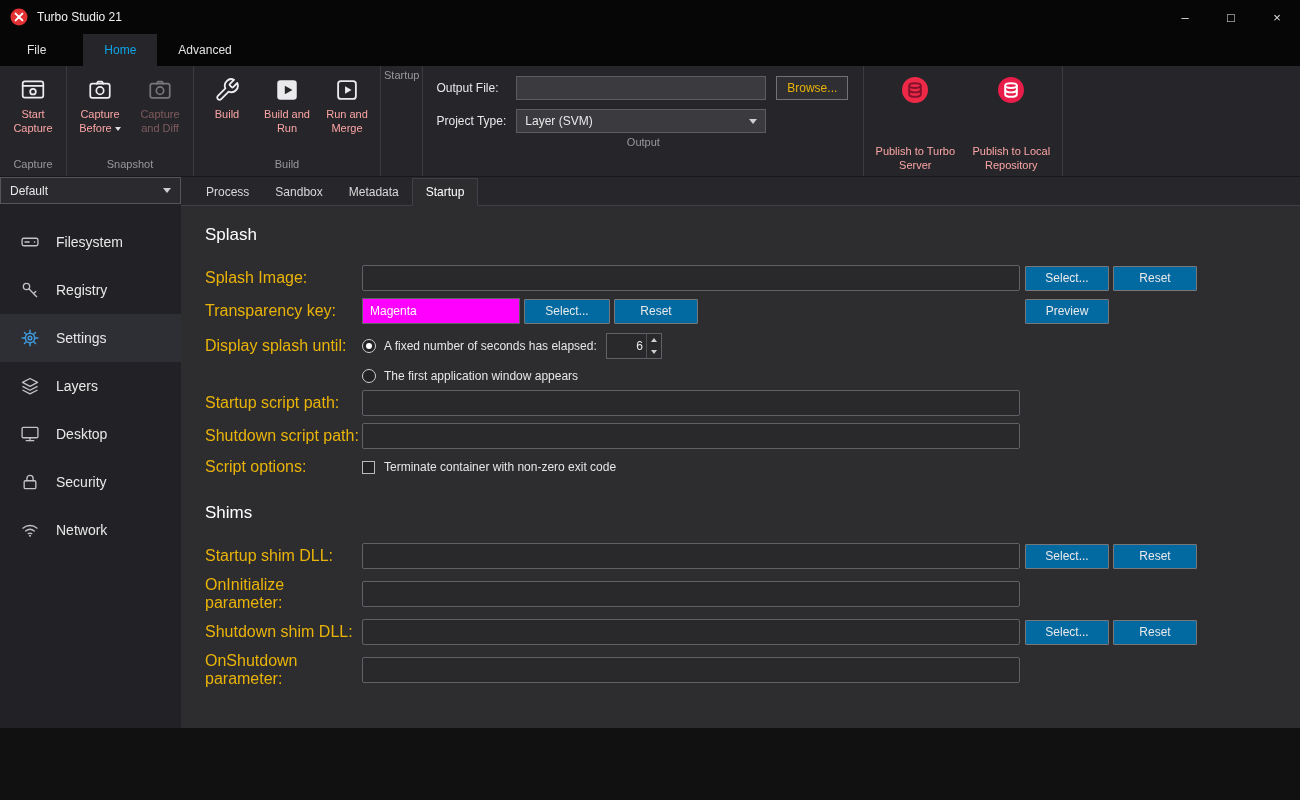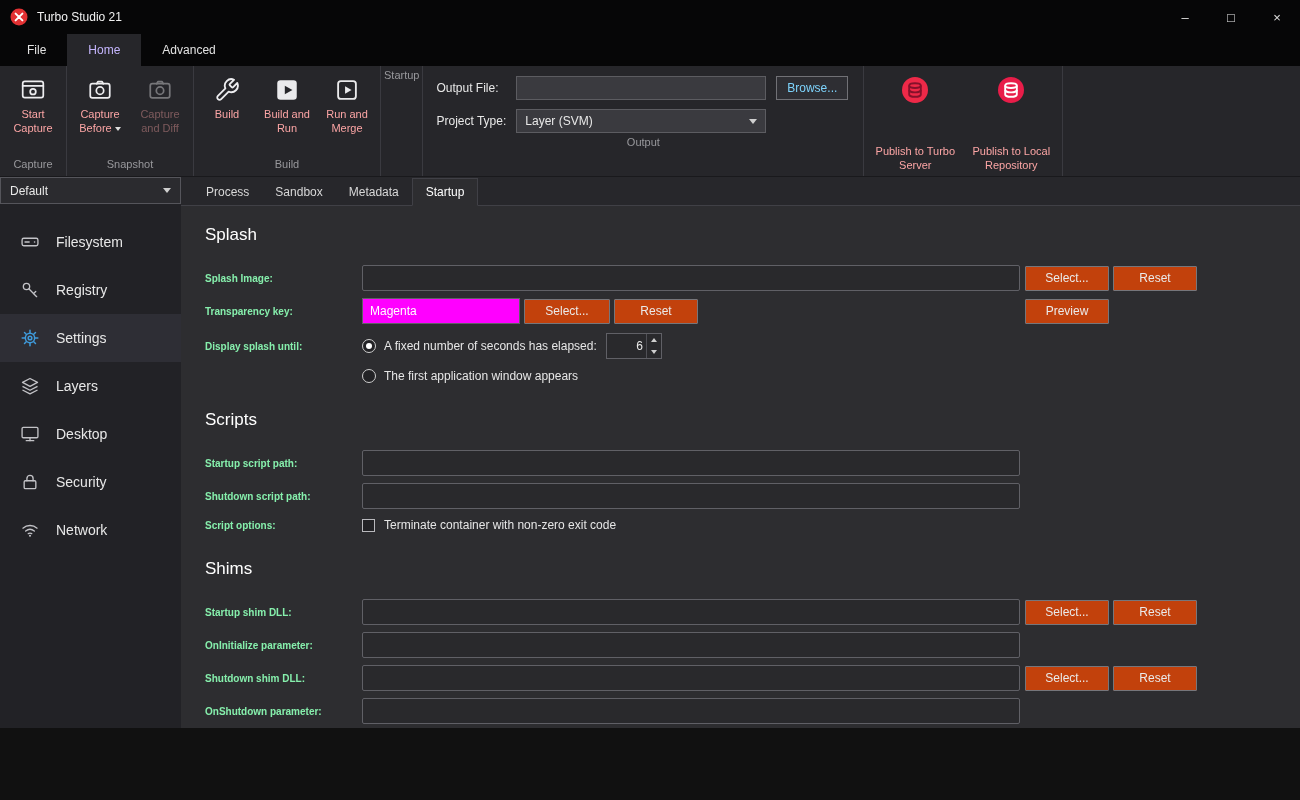--- a/index.html
+++ b/index.html
@@ -10,38 +10,38 @@
   
   .titlebar { height:34px; background:#060607; display:flex; align-items:center; padding-left:10px; flex:none; }
   .logo { width:18px; height:18px; flex:none; }
   .title { margin-left:9px; font-size:12px; color:#f2f2f2; }
   .win-controls { margin-left:auto; display:flex; height:100%; }
   .win-btn { width:46px; display:flex; align-items:center; justify-content:center; color:#e0e0e0; font-size:13px; cursor:default; }
 
   
   .menubar { height:32px; background:#060607; display:flex; align-items:stretch; padding-left:6px; flex:none; }
   .menu-tab { padding:0 21px; display:flex; align-items:center; color:#e2e2e2; font-size:12px; }
-  .menu-tab.active { background:#26262a; color:#c4b5fd; }
+  .menu-tab.active { background:#26262a; color:#0ea5e9;margin-left:16px; }
 
   
   .ribbon { height:111px; background:#26262a; display:flex; flex:none; border-bottom:1px solid #19191c; }
   .rgroup { display:flex; flex-direction:column; border-right:1px solid #3a3a40; padding:0 3px; flex:none; }
   .rgroup-content { flex:1; display:flex; align-items:flex-start; padding-top:5px; }
   .rgroup-label { height:21px; line-height:19px; text-align:center; font-size:11px; color:#98989c; }
   .rbtn { width:60px; background:none; border:none; display:flex; flex-direction:column; align-items:center; padding-top:5px; gap:5px; color:#fca5a5; font-family:inherit; cursor:default; }
   .rbtn .ricon { height:27px; display:flex; align-items:center; }
   .rbtn .rlabel { font-size:11px; line-height:1.25; text-align:center; }
   .rbtn.disabled { opacity:.4; }
   .rbtn.wide { width:96px;gap:42px; }
   .caret { display:inline-block; width:0; height:0; border-left:3.5px solid transparent; border-right:3.5px solid transparent; border-top:4px solid #ddd; margin-left:3px; vertical-align:middle; }
 
   .output-grid { display:grid; grid-template-columns:auto 250px auto; gap:9px 10px; align-items:center; padding:10px 12px 0 10px; }
   .ribbon-input { height:24px; background:#3a3a3f; border:1px solid #5c5c61; color:#e8e8e8; font-family:inherit; font-size:12px; padding:0 6px; width:100%; }
   .ribbon-select { height:24px; background:#3a3a3f; border:1px solid #5c5c61; display:flex; align-items:center; padding:0 8px; }
-  .ribbon-btn { height:24px; width:72px; background:#2e2e33; border:1px solid #717176; color:#7dd3fc; font-family:inherit; font-size:12px; }
+  .ribbon-btn { height:24px; width:72px; background:#2e2e33; border:1px solid #717176; color:#eab308; font-family:inherit; font-size:12px; }
   .chev { width:0; height:0; border-left:4px solid transparent; border-right:4px solid transparent; border-top:5px solid #cfcfcf; margin-left:auto; }
 
   
   .main { flex:1; display:flex; overflow:hidden; }
 
   .sidebar { width:181px; background:#222226; flex:none; display:flex; flex-direction:column; }
   .profile-select { height:27px; background:#2b2b2f; border:1px solid #55555b; display:flex; align-items:center; padding:0 9px; font-size:12px; }
   .nav { margin-top:14px; }
   .nav-item { height:48px; display:flex; align-items:center; gap:16px; padding-left:20px; font-size:14px; color:#e8e8e8; cursor:default; }
   .nav-item .nicon { width:20px; height:20px; display:flex; color:#c3c3c7; flex:none; }
@@ -51,23 +51,23 @@
   .content { flex:1; display:flex; flex-direction:column; background:#2d2d30; overflow:hidden; }
   .tabbar { height:29px; background:#27272b; display:flex; align-items:flex-end; padding-left:12px; border-bottom:1px solid #404046; flex:none; }
   .tab { height:28px; display:flex; align-items:center; padding:0 13px; font-size:12px; color:#d8d8d8; margin-bottom:-1px; cursor:default; }
   .tab.active { background:#2d2d30; border:1px solid #404046; border-bottom:1px solid #2d2d30; color:#fff; }
 
   .pane { flex:1; padding:6px 24px; overflow:hidden; }
   .section-heading { font-size:17px; font-weight:400; color:#fff; margin:13px 0 20px 0; }
   .section-heading.later { margin-top:27px; }
 
   .frow { display:flex; align-items:center; width:992px; margin-bottom:7px; }
-  .flabel { width:157px; font-size:10px; color:#86efac; flex:none;font-weight:bold; }
+  .flabel { width:157px; font-size:16px; color:#eab308; flex:none; }
   .tfield { width:658px; height:26px; background:#29292c; border:1px solid #606066; border-radius:2px; color:#e8e8e8; font-size:12px; font-family:inherit; padding:0 7px; }
-  .btn { width:84px; height:25px; background:#c2410c; border:1px solid #76767b; border-radius:1px; color:#eaeaea; font-size:12px; font-family:inherit; cursor:default; }
+  .btn { width:84px; height:25px; background:#0369a1; border:1px solid #76767b; border-radius:1px; color:#eaeaea; font-size:12px; font-family:inherit; cursor:default; }
   .ml5 { margin-left:5px; } .ml4 { margin-left:4px; }
   .flex-sp { flex:1; } .slot-sp { width:88px; flex:none; }
 
   .swatch { width:158px; height:26px; border:1px solid #606066; display:flex; align-items:center; padding:12px 7px; color:#fff; font-size:12px; }
   .btn.w86 { width:86px; }
 
   .radio { width:14px; height:14px; border:1px solid #cfcfcf; border-radius:50%; margin-right:8px; position:relative; flex:none; background:#222225; }
   .radio.checked::after { content:""; position:absolute; inset:3px; border-radius:50%; background:#fff; }
   .opt-label { font-size:12px; color:#e6e6e6; }
 
@@ -368,21 +368,20 @@
             </div>
           </div>
         </div>
 
         <div class="frow">
           <div class="flabel"></div>
           <span class="radio"></span>
           <span class="opt-label">The first application window appears</span>
         </div>
 
-        <h2 class="section-heading later">Scripts</h2>
 
         <div class="frow">
           <div class="flabel">Startup script path:</div>
           <input class="tfield" type="text" value="" style="">
         </div>
 
         <div class="frow mb9">
           <div class="flabel">Shutdown script path:</div>
           <input class="tfield" type="text" value="" style="">
         </div>

